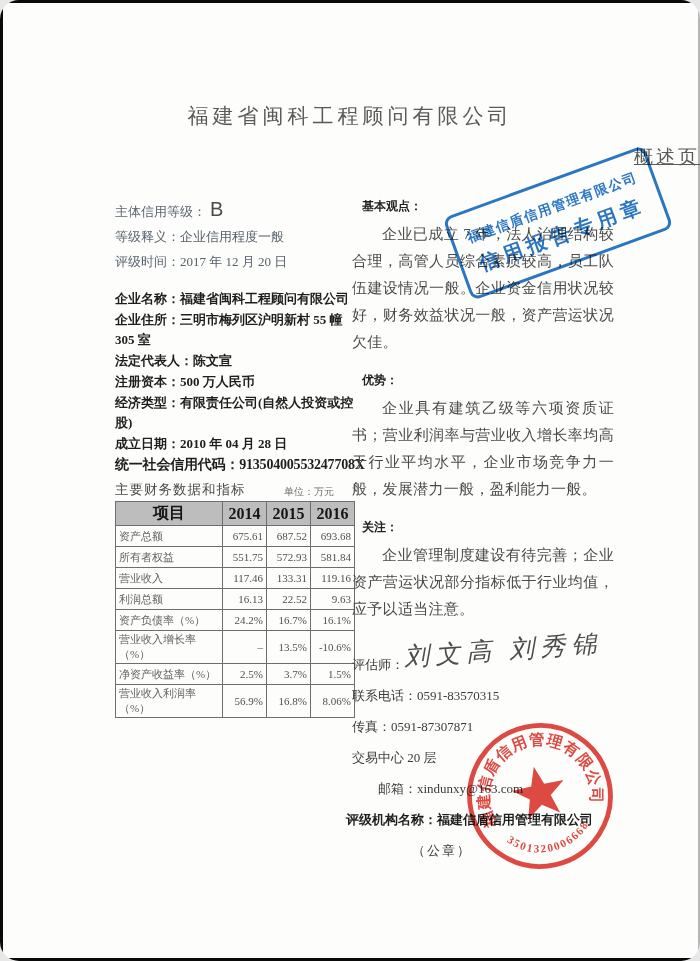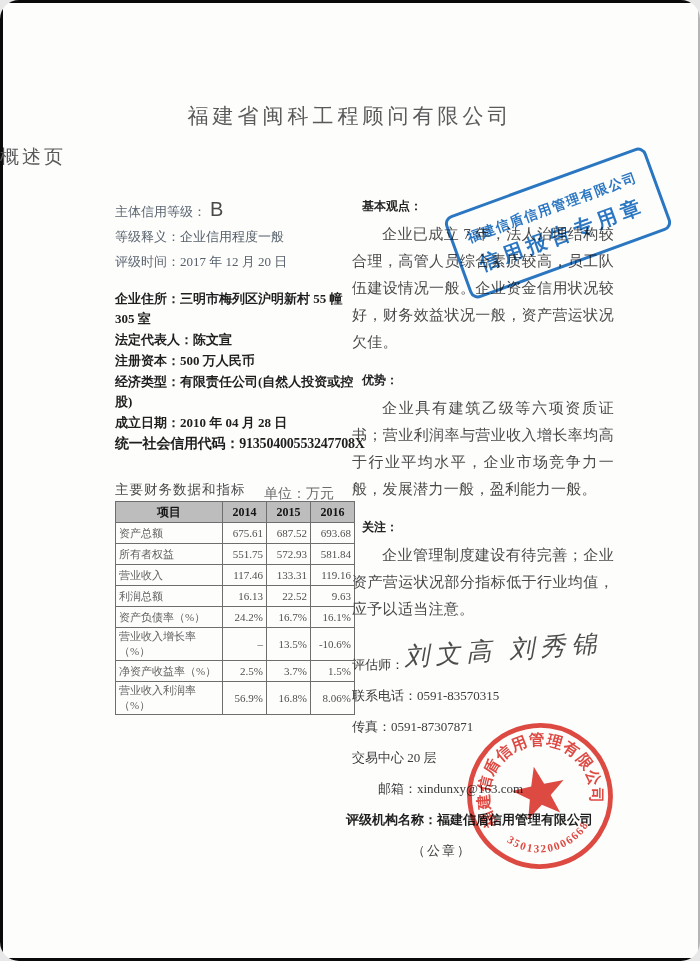--- a/index.html
+++ b/index.html
@@ -13,43 +13,43 @@
   .edge-left{position:absolute;top:0;left:0;bottom:0;width:3px;background:#0a0a0a;}
   .edge-bottom{position:absolute;bottom:0;left:0;right:0;height:3px;background:#0a0a0a;}
   .edge-right{position:absolute;top:0;right:0;bottom:0;width:2px;background:#b5b5b5;}
 
   .doc-title{
     position:absolute; top:102px; left:0; right:0; margin:0;
     text-align:center; font-size:21px; font-weight:500; color:#5a5a5a; letter-spacing:4px;
   }
   .doc-subtitle{
     position:absolute; top:144px; left:0; right:0; margin:0;
-    text-align:left; font-size:19px; font-weight:500; color:#5a5a5a; letter-spacing:3px;
+    text-align:right; font-size:19px; font-weight:500; color:#5a5a5a; letter-spacing:3px;text-decoration:underline;
   }
 
   
   .rating{position:absolute; left:115px; top:198px; width:240px; font-size:13px; color:#5b6570;}
   .rating .line{margin-bottom:7px;}
   .rating .grade{font-family:"Liberation Sans",sans-serif; font-size:20px; color:#4a4a4a; font-weight:500; margin-left:4px;}
   .rating .val{color:#555f69;}
 
   .company{position:absolute; left:115px; top:289px; width:240px;
     font-size:13px; line-height:20px; font-weight:bold; color:#1e1e1e;}
   .company .field{margin-bottom:1px;}
   .company .field.code{font-size:14px; white-space:nowrap; letter-spacing:-0.2px;}
 
   .fin-header{position:absolute; left:115px; top:481px; width:219px; font-size:13.5px; color:#4a4a4a; letter-spacing:1px;}
-  .fin-header .unit{float:right; font-size:14px; color:#6b6b6b; margin-top:4px; letter-spacing:0;text-align:center;}
+  .fin-header .unit{float:right; font-size:10px; color:#6b6b6b; margin-top:4px; letter-spacing:0;text-align:center;}
 
   table.fin{
     position:absolute; left:115px; top:501px; border-collapse:collapse;
     font-size:11px; color:#4f4f4f; table-layout:fixed;
   }
   table.fin th, table.fin td{border:1px solid #6e6e6e; padding:1px 3px; height:18px;}
-  table.fin th{background:#bdbdbd; color:#151515; font-size:12px; font-weight:bold;}
+  table.fin th{background:#bdbdbd; color:#151515; font-size:16px; font-weight:bold;}
   table.fin td.lab{width:100px; text-align:left; color:#616161;}
   table.fin td.num{width:37px; text-align:right;}
   table.fin th.c0{width:100px;} table.fin th.cy{width:37px;}
 
   
   .right-col{position:absolute; left:352px; top:198px; width:262px;}
   .right-col h3{margin:0 0 6px; padding-left:10px; font-size:12px; color:#222; font-weight:bold;}
   .right-col p{margin:0 0 16px; font-size:15px; color:#4a4a4a; line-height:27px;
     text-indent:2em; text-align:justify; letter-spacing:0.3px;}
 
@@ -99,20 +99,23 @@
     </div>
     <div class="line">
       <span>等级释义：</span><span class="val">企业信用程度一般</span>
     </div>
     <div class="line">
       <span>评级时间：</span><span class="val">2017 年 12 月 20 日</span>
     </div>
   </div>
 
   <div class="company">
+    <div class="field">
+      <span>企业名称：</span><span>福建省闽科工程顾问有限公司</span>
+    </div>
     <div class="field">
       <span>企业住所：</span><span>三明市梅列区沪明新村 55 幢 305 室</span>
     </div>
     <div class="field">
       <span>法定代表人：</span><span>陈文宣</span>
     </div>
     <div class="field">
       <span>注册资本：</span><span>500 万人民币</span>
     </div>
     <div class="field">

